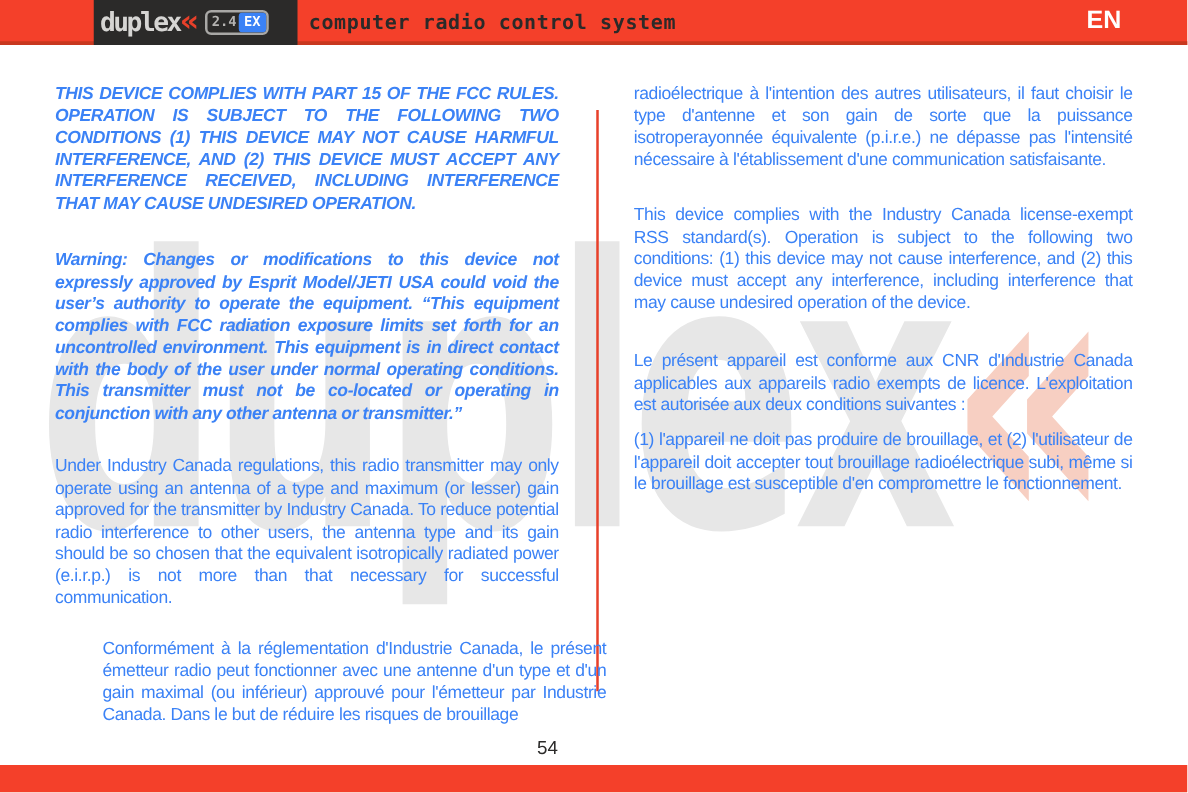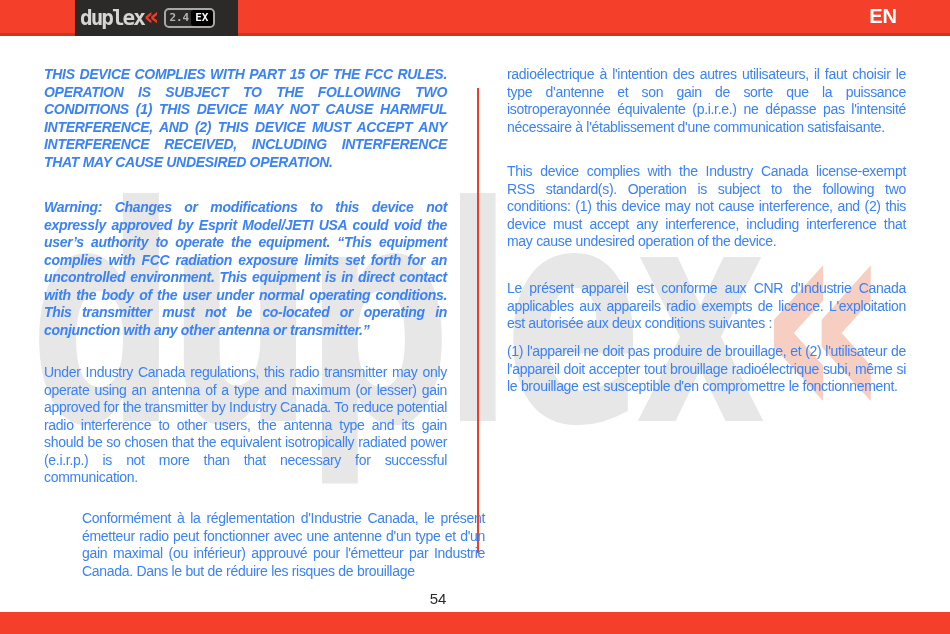--- a/index.html
+++ b/index.html
@@ -29,21 +29,21 @@
   }
   .badge {
     display:inline-flex; align-items:stretch; margin-left:5px;
     border:2px solid #A9A8A6; border-radius:5px; overflow:hidden; height:16px;
   }
   .badge-prefix {
     color:#B5B4B2; font-family:"DejaVu Sans Mono", monospace;
     font-weight:bold; font-size:11px; line-height:16px; padding:0 2px 0 3px;
   }
   .badge-suffix {
-    background:#000000; color:#ffffff; font-family:"DejaVu Sans Mono", monospace;
+    background:#3b82f6; color:#ffffff; font-family:"DejaVu Sans Mono", monospace;
     font-weight:bold; font-size:11px; line-height:16px; padding:0 4px;
     border-radius:3px;
   }
   .header-title {
     position:absolute; left:247px; top:8px; color:#2B2A29;
     font-family:"DejaVu Sans Mono", monospace; font-weight:bold;
     font-size:16px; letter-spacing:0.5px;
   }
   .lang-indicator {
     position:absolute; right:53px; top:5px; color:#ffffff;
@@ -93,20 +93,21 @@
 
 <header class="header-bar">
   <div class="logo-box">
     <span class="logo-text">duplex</span>
     <span class="logo-chevrons">«</span>
     <span class="badge">
       <span class="badge-prefix">2.4</span>
       <span class="badge-suffix">EX</span>
     </span>
   </div>
+  <div class="header-title">computer radio control system</div>
   <div class="lang-indicator">EN</div>
 </header>
 
 <div class="watermark" aria-hidden="true"><span>duplex</span><span class="wm-chev">«</span></div>
 
 <div class="column-divider"></div>
 
 <p class="para bi lcol lp1">THIS DEVICE COMPLIES WITH PART 15 OF THE FCC RULES. OPERATION IS SUBJECT TO THE FOLLOWING TWO CONDITIONS (1) THIS DEVICE MAY NOT CAUSE HARMFUL INTERFERENCE, AND (2) THIS DEVICE MUST ACCEPT ANY INTERFERENCE RECEIVED, INCLUDING INTERFERENCE THAT MAY CAUSE UNDESIRED OPERATION.</p>
 <p class="para bi lcol lp2">Warning: Changes or modifications to this device not expressly approved by Esprit Model/JETI USA could void the user’s authority to operate the equipment.  “This equipment complies with FCC radiation exposure limits set forth for an uncontrolled environment.  This equipment is in direct contact with the body of the user under normal operating conditions.  This transmitter must not be co-located or operating in conjunction with any other antenna or transmitter.”</p>
 <p class="para lcol lp3">Under Industry Canada regulations, this radio transmitter may only operate using an antenna of a type and maximum (or lesser) gain approved for the transmitter by Industry Canada. To reduce potential radio interference to other users, the antenna type and its gain should be so chosen that the equivalent isotropically radiated power (e.i.r.p.) is not more than that necessary for successful communication.</p>

